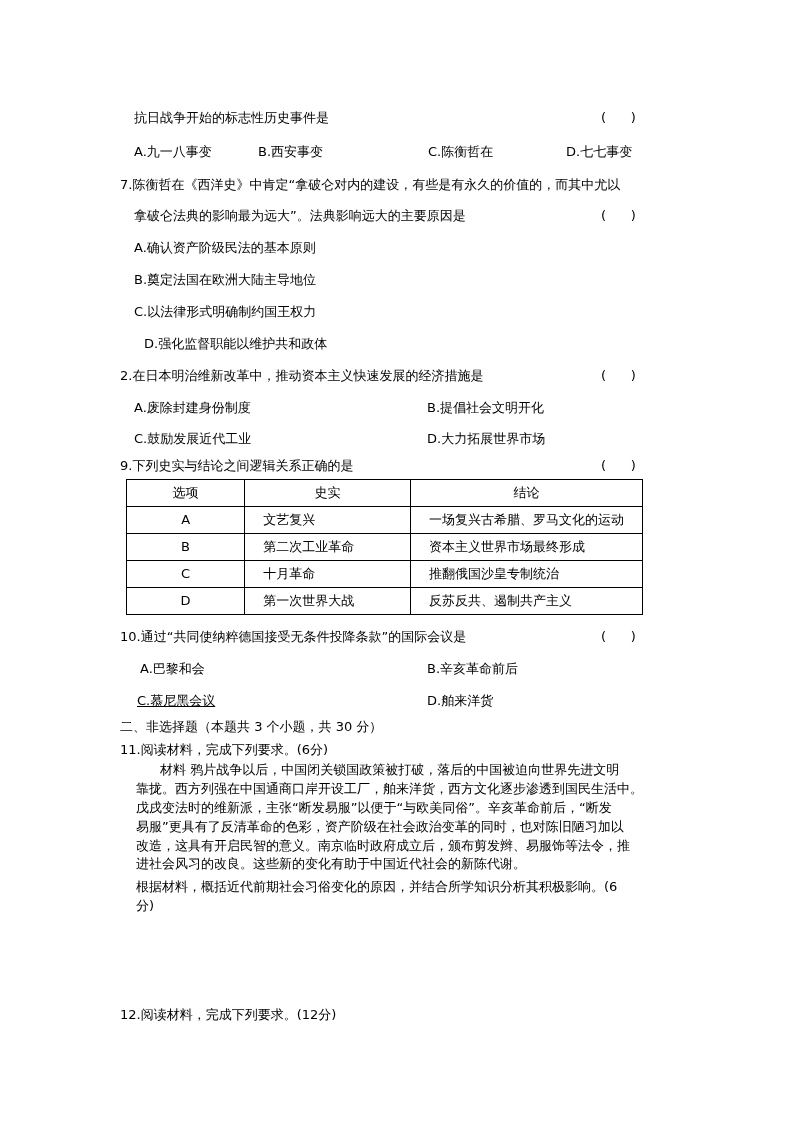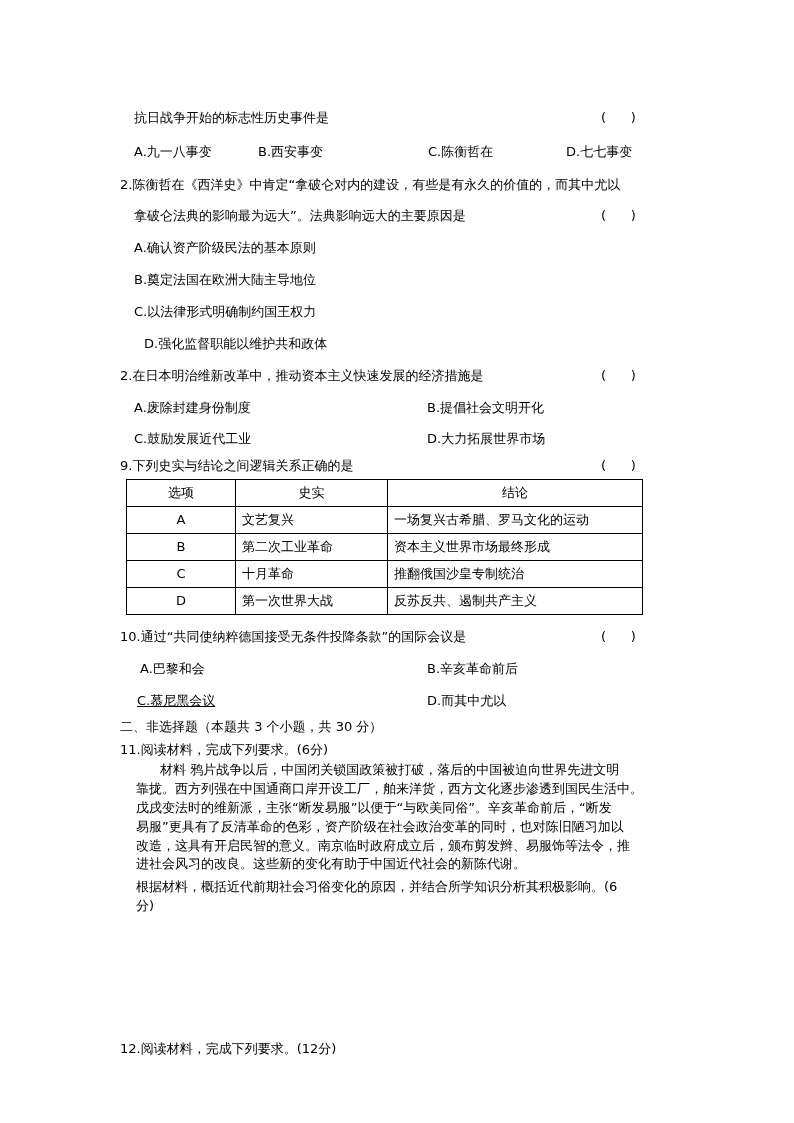--- a/index.html
+++ b/index.html
@@ -1,36 +1,36 @@
 <!DOCTYPE html>
 <html><head>
 <meta charset="utf-8">
 <style>
   html, body { margin:0; padding:0; background:#fff; }
   body { width:794px; height:1123px; position:relative; overflow:hidden;
          font-family:"DejaVu Sans", "Liberation Sans", sans-serif; color:#000; font-size:13px; }
   .ln { position:absolute; white-space:nowrap; line-height:18px; }
   .paren { position:absolute; white-space:pre; line-height:18px; }
   table.facts { position:absolute; left:126px; top:479px; width:517px; border-collapse:collapse; font-size:13px; }
-  table.facts td { border:1px solid #000; height:26px; padding:0 6px; line-height:26px; white-space:nowrap; }
+  table.facts td { border:1px solid #000; height:26px; padding:0 18px; line-height:26px; white-space:nowrap; }
   table.facts td.c0 { width:96px; text-align:center; }
   table.facts td.c1 { width:139px; }
   table.facts tr.head td.c1, table.facts tr.head td.c2 { text-align:center; }
 </style>
 </head>
 <body>
 
 <div class="ln" style="left:134px;top:109px;">抗日战争开始的标志性历史事件是</div>
 <div class="paren" style="left:601px;top:109px;">(      )</div>
 <div class="ln" style="left:134px;top:143px;">A.九一八事变</div>
 <div class="ln" style="left:258px;top:143px;">B.西安事变</div>
 <div class="ln" style="left:428px;top:143px;">C.陈衡哲在</div>
 <div class="ln" style="left:566px;top:143px;">D.七七事变</div>
 
-<div class="ln" style="left:120px;top:176px;">2.陈衡哲在《西洋史》中肯定“拿破仑对内的建设，有些是有永久的价值的，而其中尤以</div>
+<div class="ln" style="left:120px;top:176px;">7.陈衡哲在《西洋史》中肯定“拿破仑对内的建设，有些是有永久的价值的，而其中尤以</div>
 <div class="ln" style="left:134px;top:207px;">拿破仑法典的影响最为远大”。法典影响远大的主要原因是</div>
 <div class="paren" style="left:601px;top:207px;">(      )</div>
 <div class="ln" style="left:134px;top:239px;">A.确认资产阶级民法的基本原则</div>
 <div class="ln" style="left:134px;top:271px;">B.奠定法国在欧洲大陆主导地位</div>
 <div class="ln" style="left:134px;top:303px;">C.以法律形式明确制约国王权力</div>
 <div class="ln" style="left:144px;top:335px;">D.强化监督职能以维护共和政体</div>
 
 <div class="ln" style="left:120px;top:367px;">2.在日本明治维新改革中，推动资本主义快速发展的经济措施是</div>
 <div class="paren" style="left:601px;top:367px;">(      )</div>
 <div class="ln" style="left:134px;top:399px;">A.废除封建身份制度</div>
@@ -69,27 +69,27 @@
     <td class="c2">反苏反共、遏制共产主义</td>
   </tr>
 </tbody>
   </table>
 
 <div class="ln" style="left:120px;top:628px;">10.通过“共同使纳粹德国接受无条件投降条款”的国际会议是</div>
 <div class="paren" style="left:601px;top:628px;">(      )</div>
 <div class="ln" style="left:140px;top:660px;">A.巴黎和会</div>
 <div class="ln" style="left:427px;top:660px;">B.辛亥革命前后</div>
 <div class="ln" style="left:137px;top:692px;text-decoration:underline;">C.慕尼黑会议</div>
-<div class="ln" style="left:427px;top:692px;">D.而其中尤以</div>
+<div class="ln" style="left:427px;top:692px;">D.舶来洋货</div>
 
 <div class="ln" style="left:120px;top:718px;">二、非选择题（本题共 3 个小题，共 30 分）</div>
 
 <div class="ln" style="left:120px;top:741px;">11.阅读材料，完成下列要求。(6分)</div>
 <div class="ln" style="left:160px;top:761px;">材料  鸦片战争以后，中国闭关锁国政策被打破，落后的中国被迫向世界先进文明</div>
 <div class="ln" style="left:136px;top:780px;">靠拢。西方列强在中国通商口岸开设工厂，舶来洋货，西方文化逐步渗透到国民生活中。</div>
 <div class="ln" style="left:136px;top:799px;">戊戌变法时的维新派，主张“断发易服”以便于“与欧美同俗”。辛亥革命前后，“断发</div>
 <div class="ln" style="left:136px;top:818px;">易服”更具有了反清革命的色彩，资产阶级在社会政治变革的同时，也对陈旧陋习加以</div>
 <div class="ln" style="left:136px;top:837px;">改造，这具有开启民智的意义。南京临时政府成立后，颁布剪发辫、易服饰等法令，推</div>
 <div class="ln" style="left:136px;top:856px;font-family:Liberation Mono, monospace;">进社会风习的改良。这些新的变化有助于中国近代社会的新陈代谢。</div>
 <div class="ln" style="left:136px;top:878px;">根据材料，概括近代前期社会习俗变化的原因，并结合所学知识分析其积极影响。(6</div>
 <div class="ln" style="left:136px;top:897px;">分)</div>
 
-<div class="ln" style="left:120px;top:1006px;margin-top:34px;">12.阅读材料，完成下列要求。(12分)</div>
+<div class="ln" style="left:120px;top:1006px;">12.阅读材料，完成下列要求。(12分)</div>
 
 </body></html>

